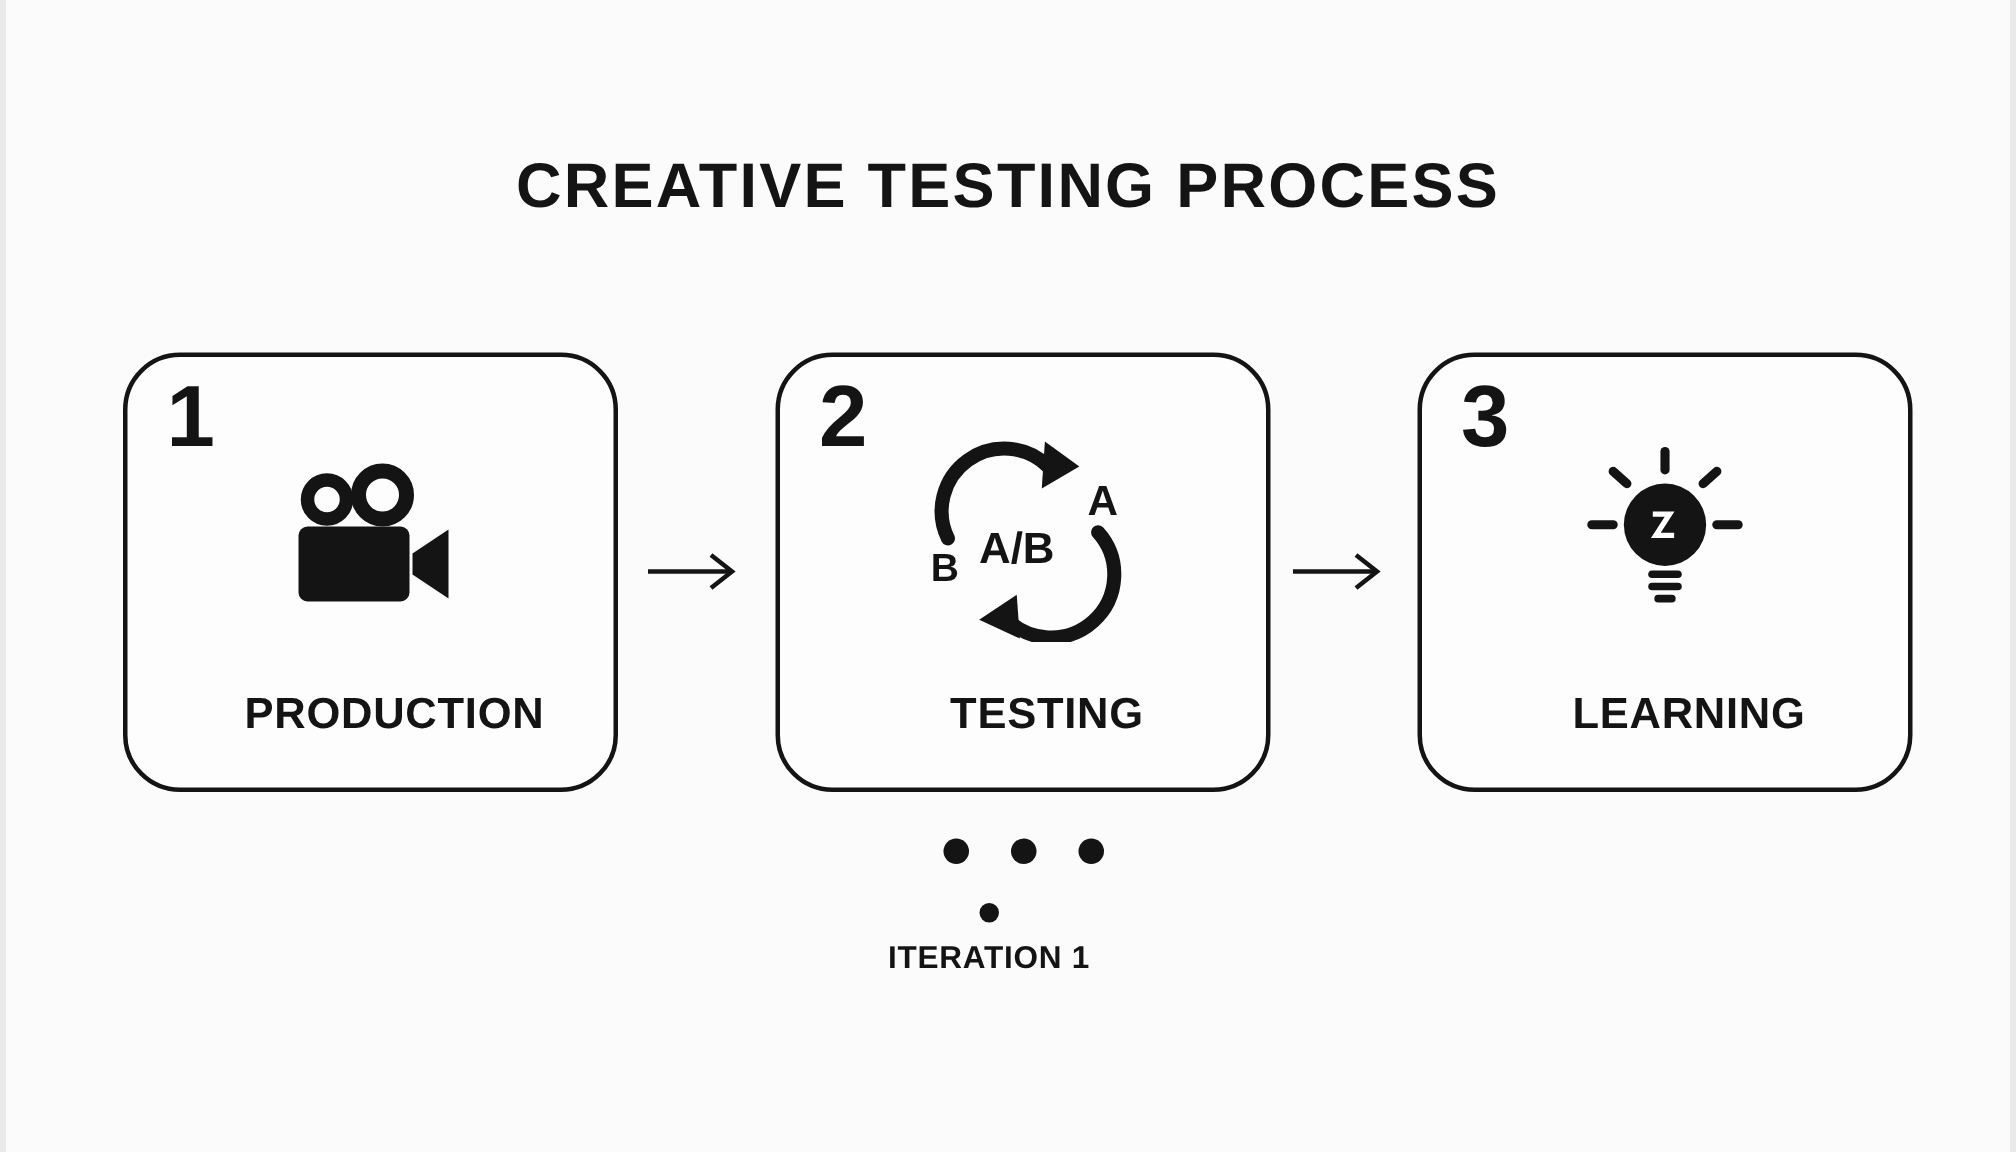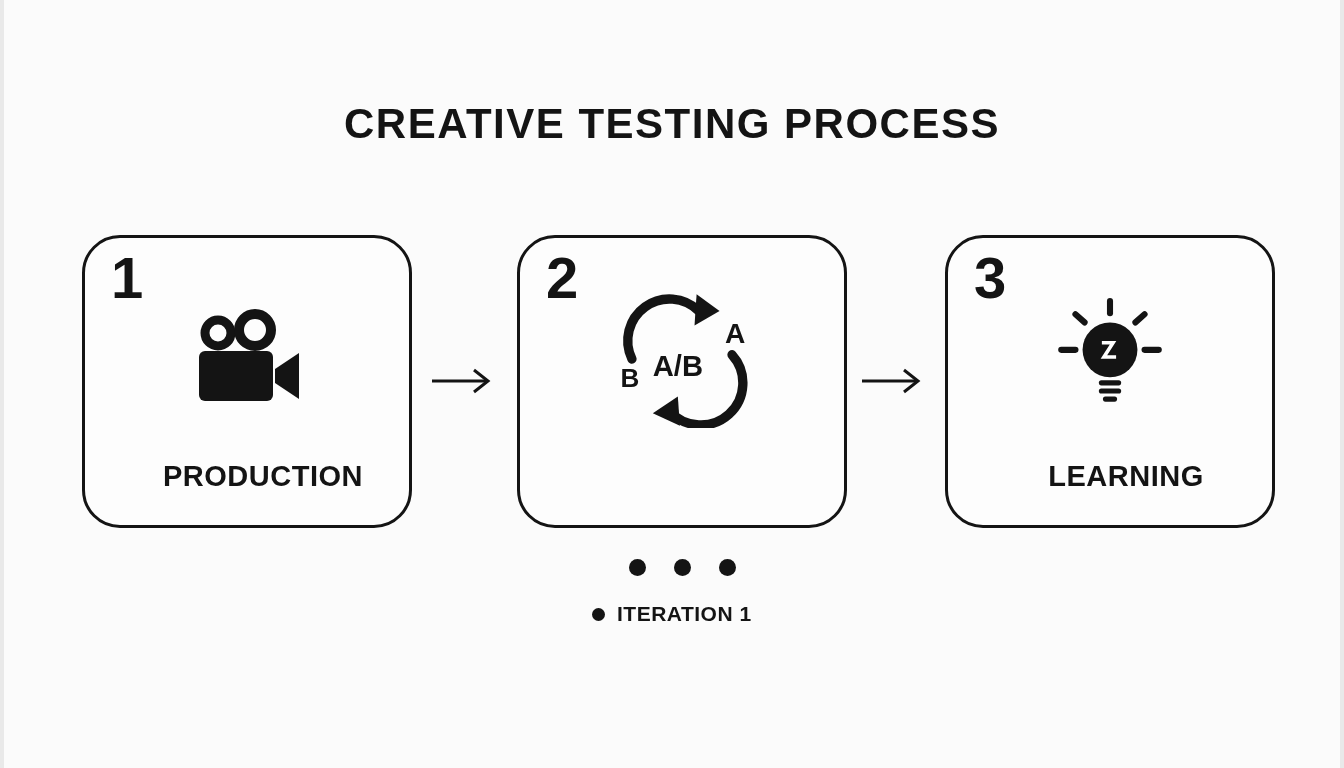--- a/index.html
+++ b/index.html
@@ -104,20 +104,21 @@
     top: 602px;
     left: 588px;
     display: flex;
     flex-direction: column;
     gap: 11px;
   }
   .iteration-item {
     display: flex;
     align-items: center;
     gap: 12px;
+    flex-direction: column;
   }
   .bullet-dot {
     width: 13px;
     height: 13px;
     border-radius: 50%;
     background: #141414;
     flex: 0 0 auto;
   }
   .iteration-text {
     font-size: 21px;
@@ -165,20 +166,21 @@
       <svg width="146" height="136" viewBox="0 0 140 130" aria-hidden="true">
         <path d="M 22 64 A 40 40 0 0 1 86 18" fill="none" stroke="#141414" stroke-width="9" stroke-linecap="round"></path>
         <polygon points="84,2 106,18 82,32" fill="#141414"></polygon>
         <path d="M 118 60 A 40 40 0 0 1 58 114" fill="none" stroke="#141414" stroke-width="9" stroke-linecap="round"></path>
         <polygon points="66,100 42,116 68,128" fill="#141414"></polygon>
         <text x="66" y="80" font-size="28" text-anchor="middle">A/B</text>
         <text x="121" y="49" font-size="27" text-anchor="middle">A</text>
         <text x="20" y="91" font-size="25" text-anchor="middle">B</text>
       </svg>
     </div>
+    <div class="step-label">TESTING</div>
   </div>
 
   <div class="flow-arrow a2">
     <svg width="66" height="30" viewBox="0 0 66 30" aria-hidden="true">
       <line x1="2" y1="15" x2="56" y2="15" stroke="#141414" stroke-width="3"></line>
       <path d="M 44 4 L 58 15 L 44 26" fill="none" stroke="#141414" stroke-width="3"></path>
     </svg>
   </div>
 
   <div class="step-card pos-3">

